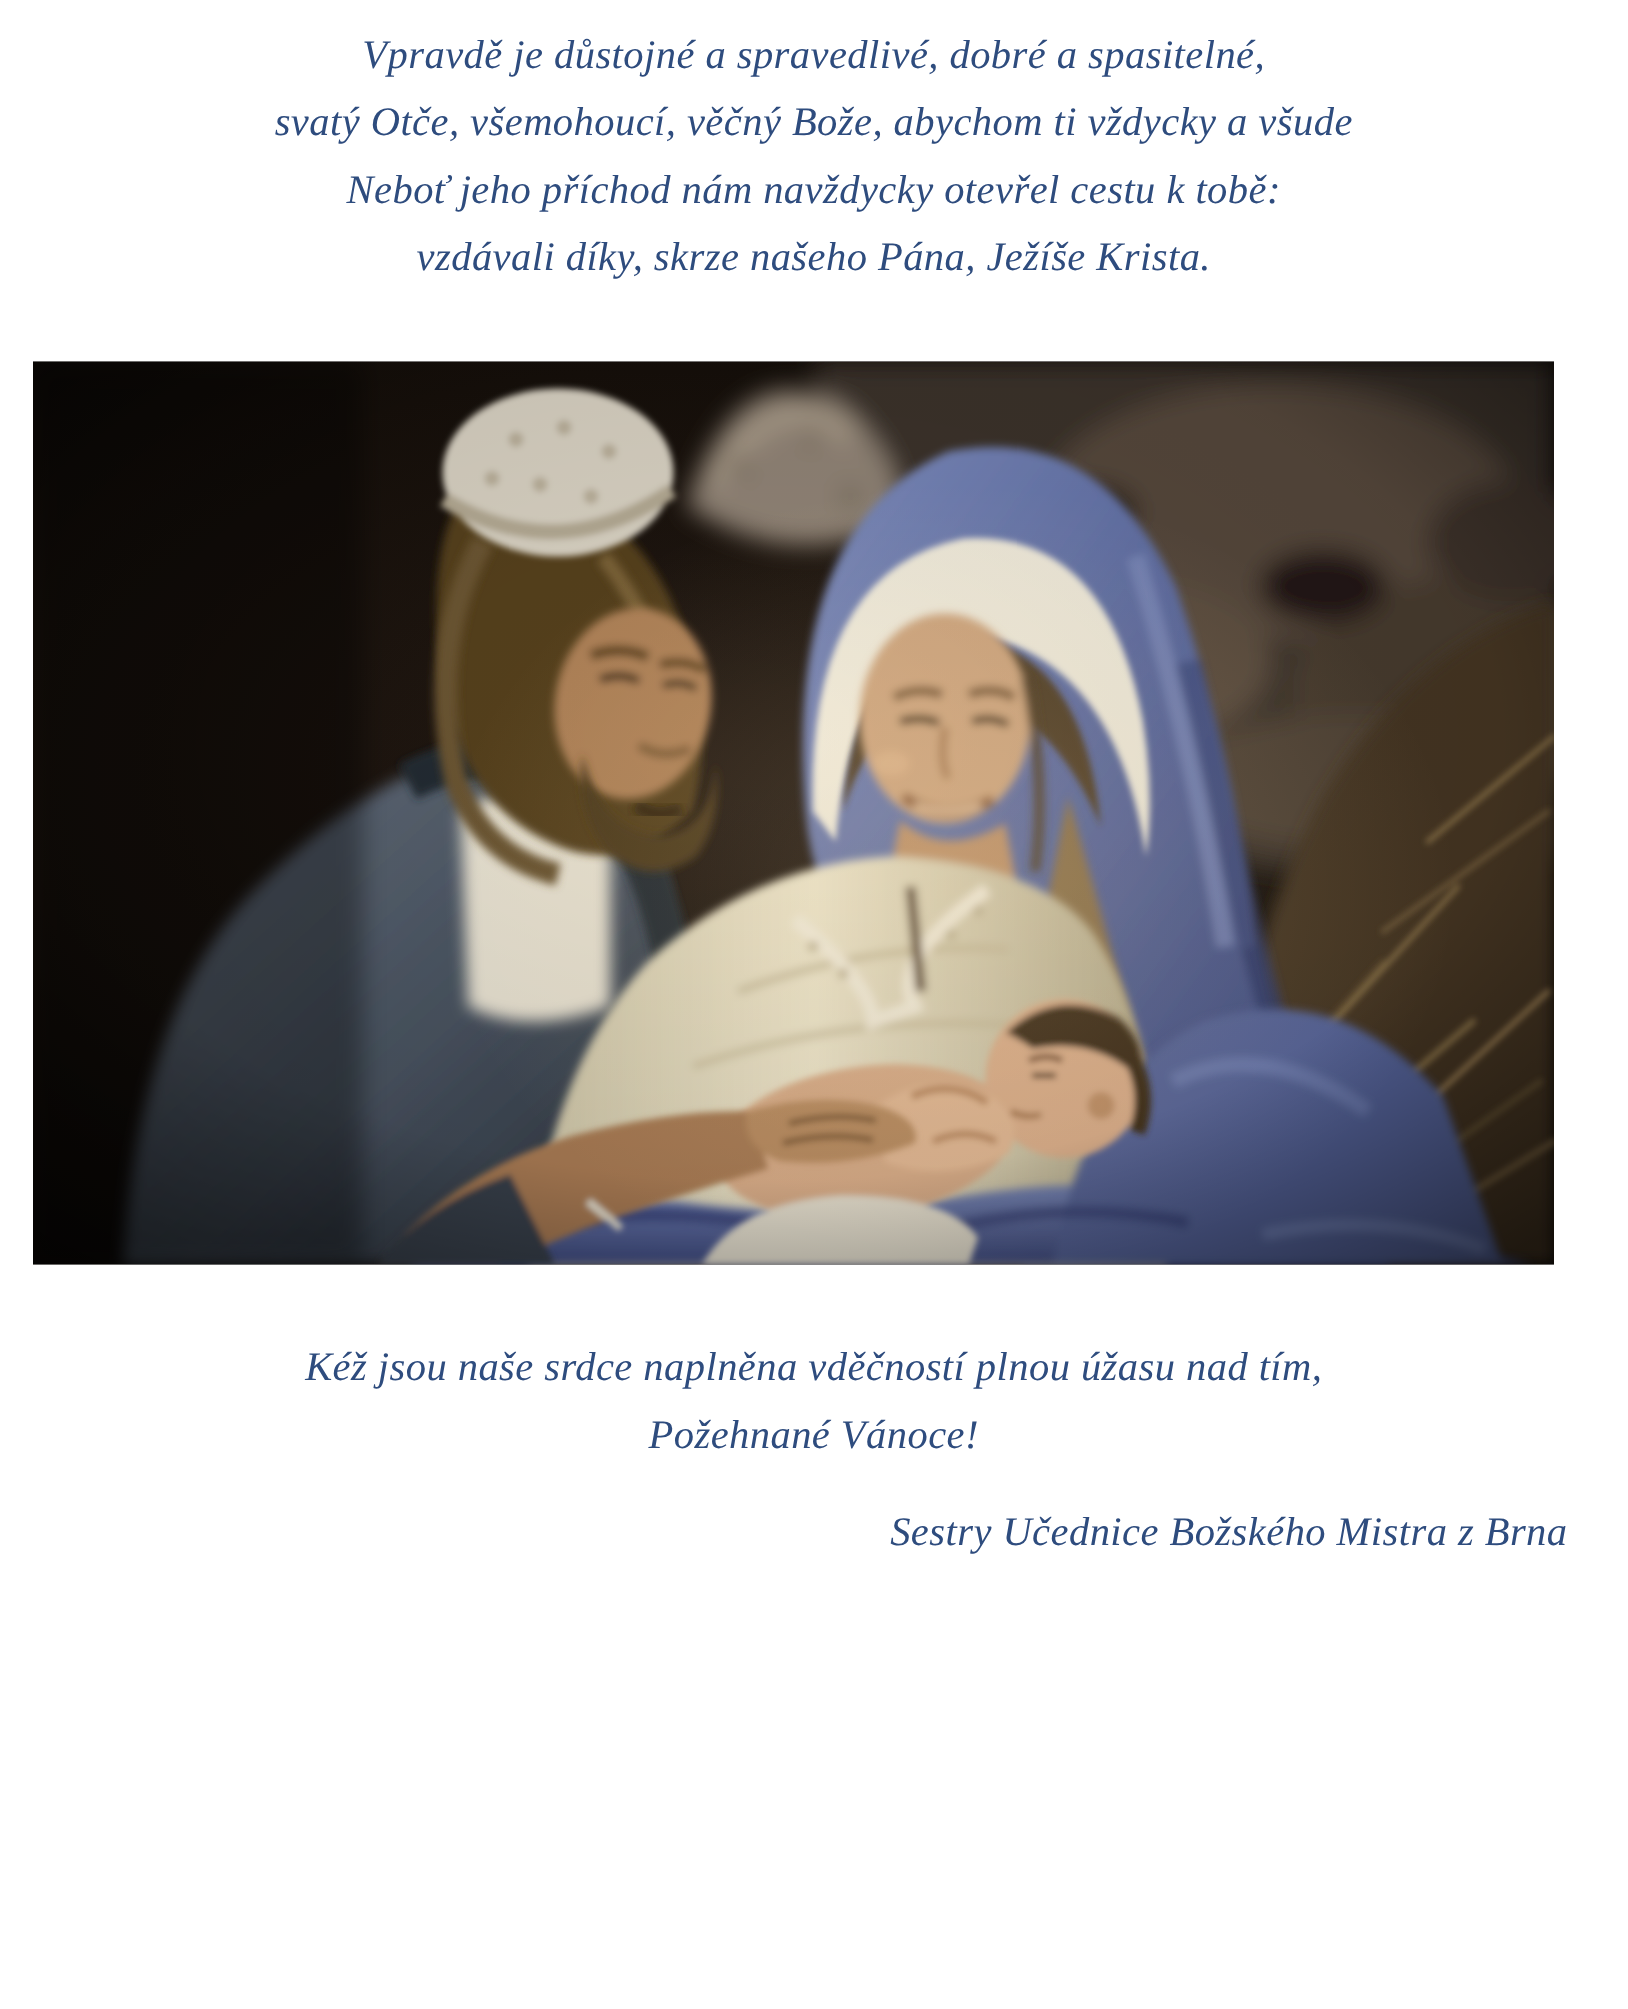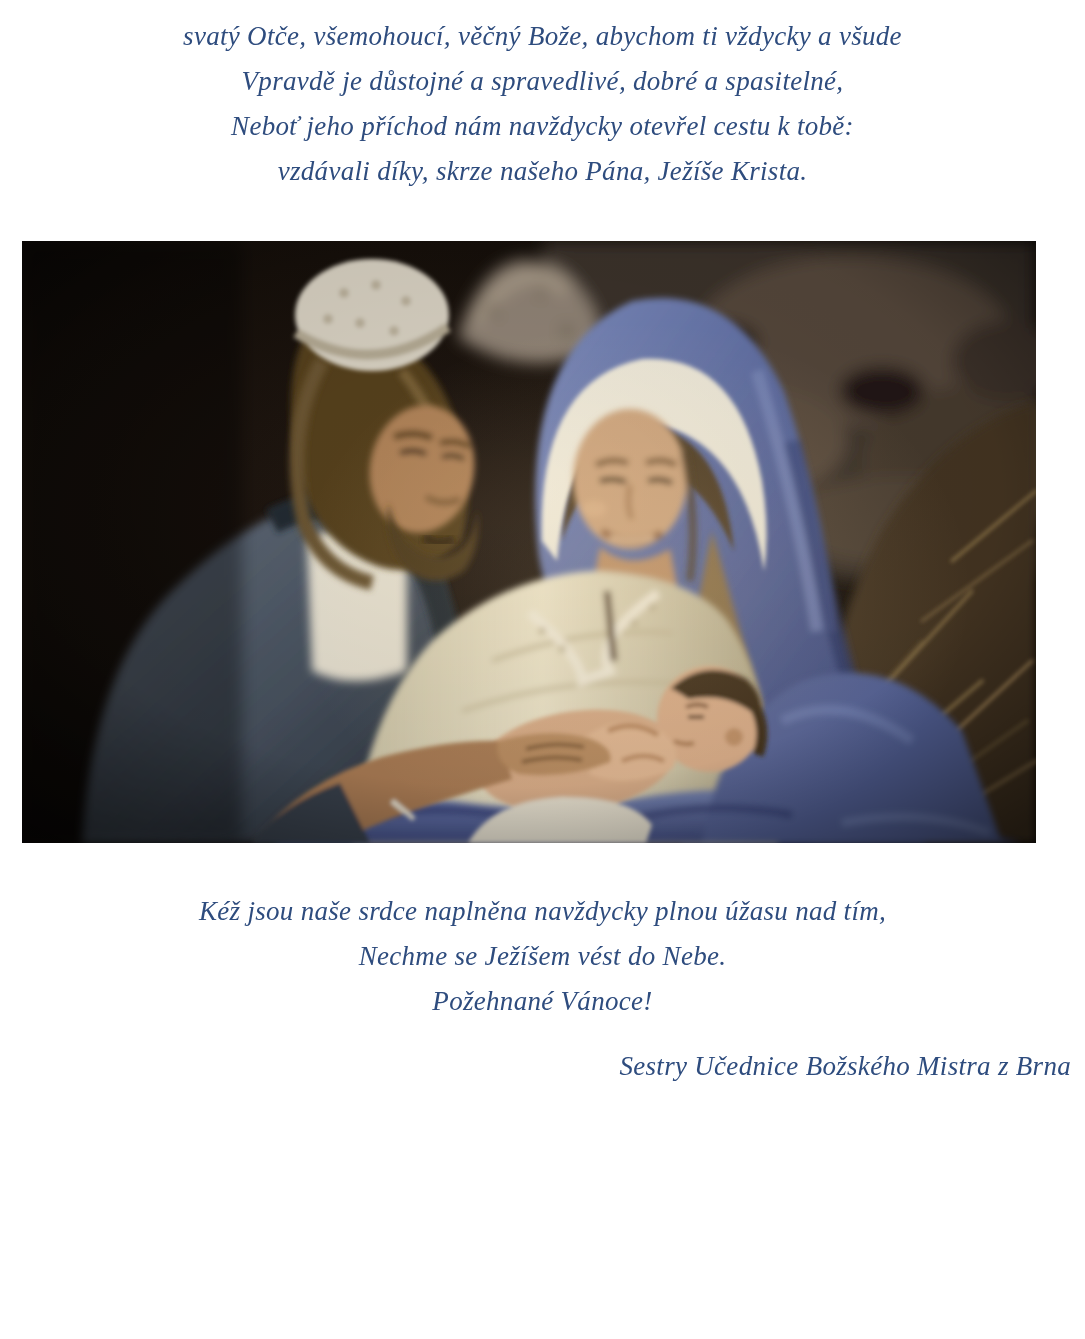--- a/index.html
+++ b/index.html
@@ -22,31 +22,31 @@
   }
   .preface { padding-top:14px; }
   .photo-frame {
     width:1014px; height:602px;
     margin:47px 0 0 22px;
     overflow:hidden;
     background:#0d0a08;
   }
   .photo-frame svg { display:block; }
   .blessing { margin-top:46px; }
-  .signature-row { margin:20px 14px 0 0;padding-left:12px; }
+  .signature-row { margin:20px 40px 0 0;padding-left:12px; }
   .signature-row p { text-align:right; }
 </style>
 </head>
 <body>
 
 <div class="page">
 
   <div class="text-block preface">
+    <p>Vpravdě je důstojné a spravedlivé, dobré a spasitelné,</p>
     <p>svatý Otče, všemohoucí, věčný Bože, abychom ti vždycky a všude</p>
-    <p>Vpravdě je důstojné a spravedlivé, dobré a spasitelné,</p>
     <p>Neboť jeho příchod nám navždycky otevřel cestu k tobě:</p>
     <p>vzdávali díky, skrze našeho Pána, Ježíše Krista.</p>
   </div>
 
   <div class="photo-frame" role="img" aria-label="Nativity scene in a dark stable: Joseph in a white knitted cap and grey-blue robe leans beside Mary, who wears a blue mantle over a white veil and cream dress; both smile down at the newborn baby Jesus lying on a blue cloth, with a stone wall and straw behind them.">
     <svg viewBox="0 0 1014 602" width="1014" height="602" xmlns="http://www.w3.org/2000/svg">
       <defs>
         <radialGradient id="bgGrad" cx="42%" cy="45%" r="80%">
           <stop offset="0%" stop-color="#241a13"></stop>
           <stop offset="55%" stop-color="#150f0a"></stop>
@@ -229,22 +229,21 @@
         <path d="M370,560 L392,578" stroke="#e8e2d2" stroke-width="5" fill="none"></path>
       </g>
 
       <ellipse cx="610" cy="350" rx="340" ry="270" fill="url(#glow)"></ellipse>
       <rect width="1014" height="602" fill="url(#vignette)"></rect>
       <rect x="0" y="0" width="220" height="602" fill="rgba(0,0,0,0.35)" filter="url(#soft8)"></rect>
     </svg>
   </div>
 
   <div class="text-block blessing">
-    <p>Kéž jsou naše srdce naplněna navždycky plnou úžasu nad tím,</p>
-    <p>Nechme se Ježíšem vést do Nebe.</p>
+    <p>Kéž jsou naše srdce naplněna vděčností plnou úžasu nad tím,</p>
     <p>Požehnané Vánoce!</p>
   </div>
 
   <div class="text-block signature-row">
     <p>Sestry Učednice Božského Mistra z Brna</p>
   </div>
 
 </div>
 
 </body></html>

